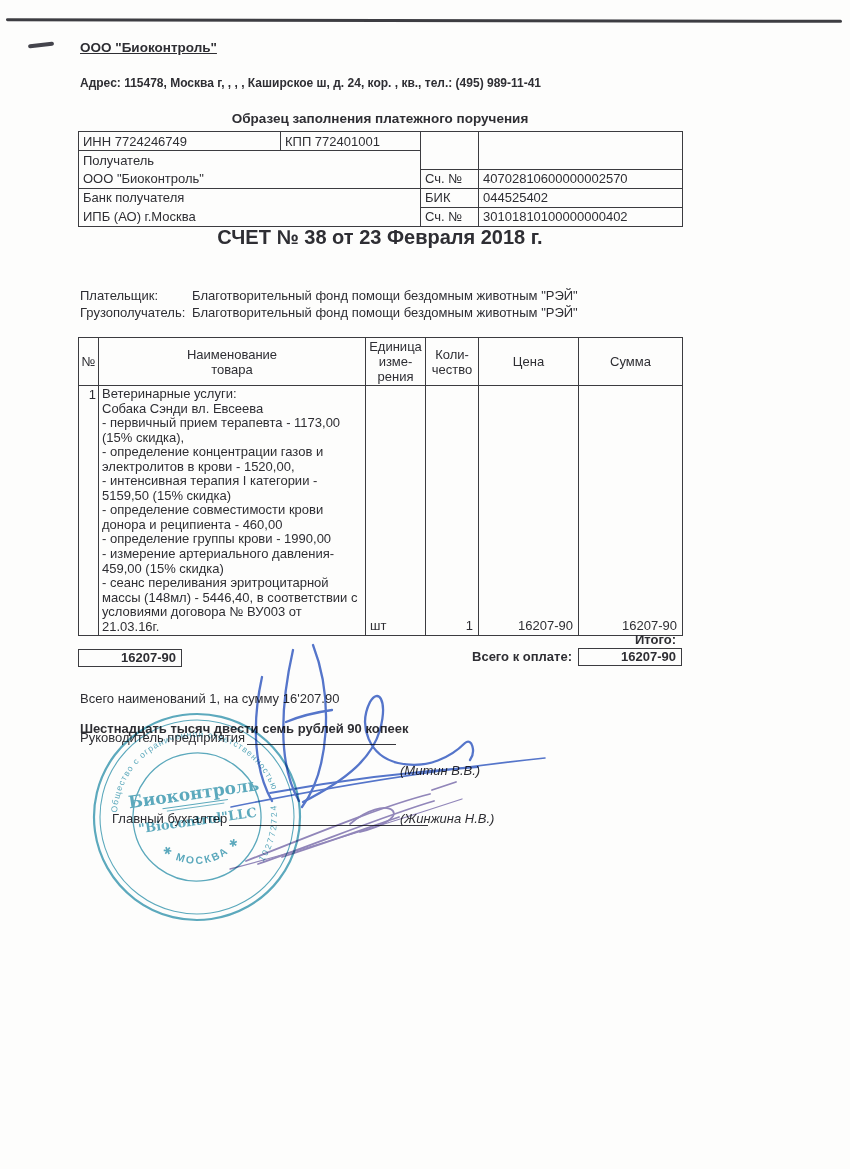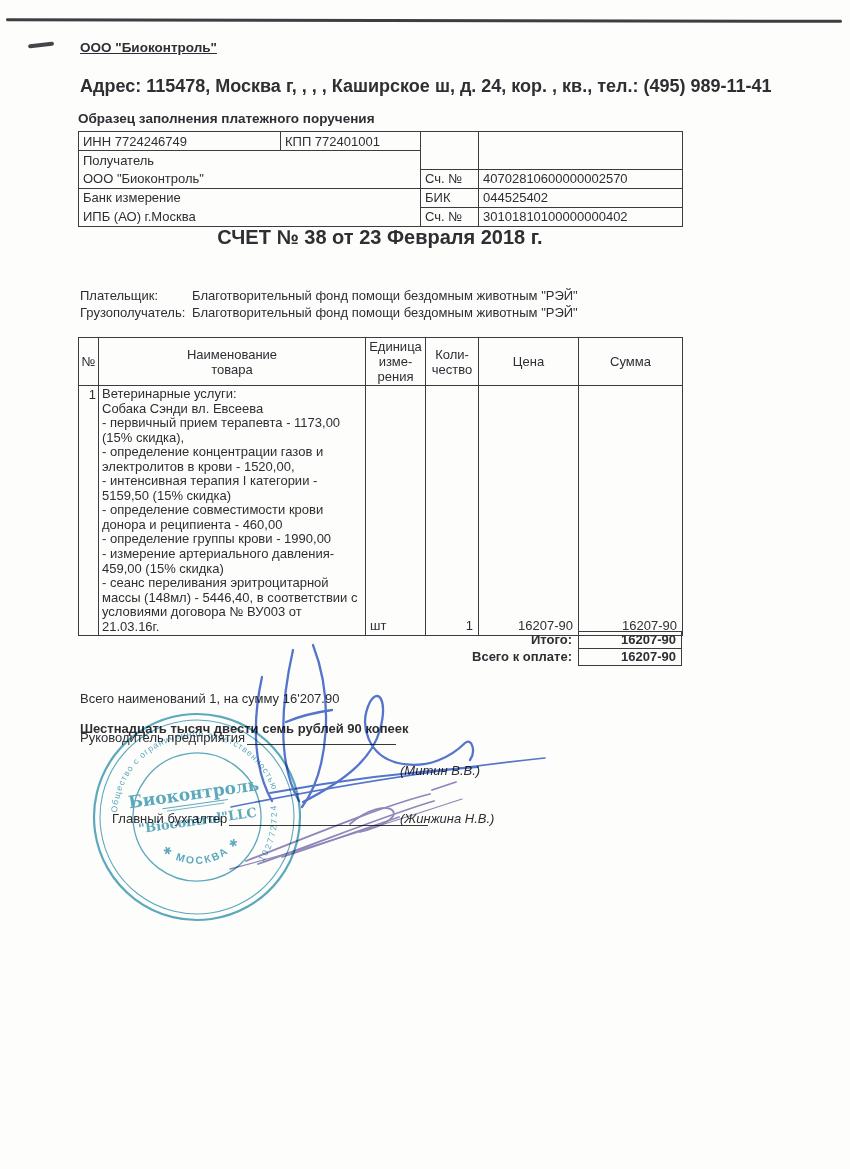--- a/index.html
+++ b/index.html
@@ -6,22 +6,22 @@
   .doc{
     position:relative;width:850px;height:1169px;background:#fdfdfc;
     font-family:"Liberation Sans","DejaVu Sans",sans-serif;color:#2e2e33;
     overflow:hidden;margin:0 auto;
   }
   
   .scanline{position:absolute;top:19px;left:6px;width:836px;height:2.5px;background:#3d3d42;transform:rotate(0.12deg);border-radius:2px;}
   .pendash{position:absolute;left:28px;top:43px;width:26px;height:3.5px;background:#44444c;border-radius:3px;transform:rotate(-7deg);}
   
   .company{position:absolute;left:80px;top:40px;font-size:13.5px;font-weight:bold;text-decoration:underline;}
-  .address{position:absolute;left:80px;top:76px;font-size:18px;font-weight:bold;}
-  .caption{position:absolute;left:78px;top:111px;width:604px;font-size:13.5px;font-weight:bold;}
+  .address{position:absolute;left:80px;top:76px;font-size:12px;font-weight:bold;}
+  .caption{position:absolute;left:78px;top:111px;width:604px;text-align:center;font-size:13.5px;font-weight:bold;}
   
   table.bank{position:absolute;left:78px;top:131px;width:604px;border-collapse:collapse;table-layout:fixed;}
   table.bank td{border:1.4px solid #3c3c40;height:18px;padding:0 0 0 4px;font-size:13px;line-height:17px;overflow:hidden;white-space:nowrap;}
   table.bank td.nb{border-bottom:none;}
   table.bank td.nt{border-top:none;}
   
   .invtitle{position:absolute;left:78px;top:226px;width:604px;text-align:center;font-size:20px;font-weight:bold;}
   
   .parties{position:absolute;left:80px;top:288px;display:grid;grid-template-columns:112px auto;font-size:13px;line-height:16.5px;}
   
@@ -29,21 +29,21 @@
   table.items td{border:1.4px solid #3c3c40;font-size:13px;}
   table.items tr.head td{height:47px;text-align:center;vertical-align:middle;white-space:pre-line;line-height:15px;padding:0;}
   table.items tr.body td{vertical-align:bottom;padding:1px 4px 2px 4px;}
   td.c-num{text-align:right;vertical-align:top !important;padding-right:2px !important;}
   td.c-name{vertical-align:top !important;white-space:pre-line;font-size:13.2px;line-height:14.55px;padding:1px 3px !important;}
   td.c-unit{text-align:left;}
   td.c-qty,td.c-price,td.c-sum{text-align:right;padding-right:5px !important;}
   
   .totals{position:absolute;left:78px;top:631px;width:604px;}
   .trow{display:flex;height:18px;margin-top:-1.4px;}
-  .trow:first-child{margin-top:0;}
+  .trow:first-child{margin-top:0;flex-direction:column;}
   .tlabel{flex:1;text-align:right;font-size:13px;line-height:18px;padding-right:6px;}
   .tvalue{width:97px;border:1.4px solid #3c3c40;font-size:13px;line-height:16px;text-align:right;padding-right:5px;}
   .tvalue.center{text-align:center;padding-right:0;}
   .b{font-weight:bold;}
   
   .sum1{position:absolute;left:80px;top:691px;font-size:13px;}
   .sum2{position:absolute;left:80px;top:709px;font-size:13px;font-weight:bold;margin-top:12px;}
   
   .sigrow{position:absolute;left:80px;width:316px;display:flex;align-items:flex-end;font-size:13px;}
   .siglabel{white-space:nowrap;}
@@ -86,21 +86,21 @@
     </tr>
     <tr>
       <td colspan="2" class="nb">Получатель</td>
     </tr>
     <tr>
       <td colspan="2" class="nt">ООО "Биоконтроль"</td>
       <td>Сч. №</td>
       <td>40702810600000002570</td>
     </tr>
     <tr>
-      <td colspan="2" class="nb">Банк измерение</td>
+      <td colspan="2" class="nb">Банк получателя</td>
       <td>БИК</td>
       <td>044525402</td>
     </tr>
     <tr>
       <td colspan="2" class="nt">ИПБ (АО) г.Москва</td>
       <td>Сч. №</td>
       <td>30101810100000000402</td>
     </tr>
   </tbody>
     </table>

